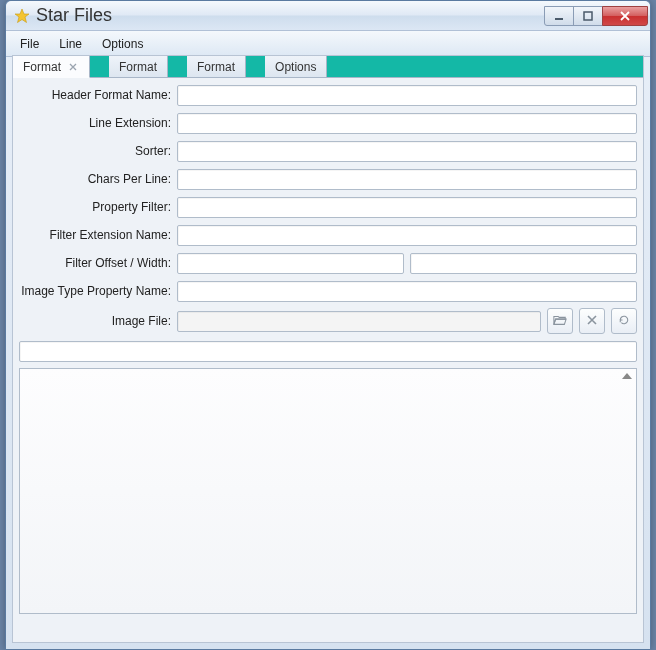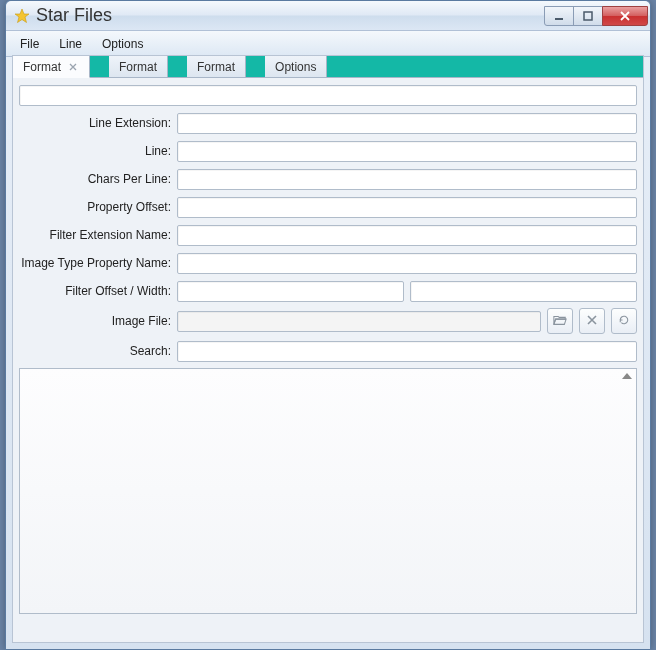--- a/index.html
+++ b/index.html
@@ -222,73 +222,74 @@
       </div>
       <div class="tab">
         <span>Options</span>
       </div>
       <div class="tab tabs-rest"></div>
     </div>
 
     <div class="form-area">
 
       <div class="row">
+        <div class="label">Header Format Name:</div>
         <div class="field">
             <input type="text" value="" style="">
           </div>
       </div>
 
       <div class="row">
         <div class="label">Line Extension:</div>
         <div class="field">
             <input type="text" value="" style="">
           </div>
       </div>
 
       <div class="row">
-        <div class="label">Line:</div>
+        <div class="label">Sorter:</div>
         <div class="field">
             <input type="text" value="" style="">
           </div>
       </div>
 
       <div class="row">
         <div class="label">Chars Per Line:</div>
         <div class="field">
             <input type="text" value="" style="">
           </div>
       </div>
 
       <div class="row">
-        <div class="label">Property Offset:</div>
+        <div class="label">Property Filter:</div>
         <div class="field">
             <input type="text" value="" style="">
           </div>
       </div>
 
       <div class="row">
         <div class="label">Filter Extension Name:</div>
-        <div class="field">
-            <input type="text" value="" style="">
-          </div>
-      </div>
-
-      <div class="row">
-        <div class="label">Image Type Property Name:</div>
         <div class="field">
             <input type="text" value="" style="">
           </div>
       </div>
 
       <div class="row">
         <div class="label">Filter Offset / Width:</div>
         <div class="field">
           <input type="text" class="half" value="" style="">
           <input type="text" class="half" value="" style="">
         </div>
+      </div>
+
+      <div class="row">
+        <div class="label">Image Type Property Name:</div>
+        <div class="field">
+            <input type="text" value="" style="">
+          </div>
       </div>
 
 
       <div class="row file-row">
         <div class="label">Image File:</div>
         <div class="field">
           <input type="text" class="file-path" readonly="" value="" style="">
           <div class="icon-btn">
             <span>
               <svg width="14" height="14" viewBox="0 0 16 16">
@@ -309,21 +310,20 @@
               <svg width="12" height="12" viewBox="0 0 16 16">
                   <path d="M3,8 a5,5 0 1 1 1.5,3.5" fill="none" stroke="#8a949e" stroke-width="1.4"></path>
                   <path d="M3,11 l0,-3 l3,0" fill="none" stroke="#8a949e" stroke-width="1.4"></path>
                 </svg>
             </span>
           </div>
         </div>
       </div>
 
       <div class="row">
-        <div class="label">Search:</div>
         <div class="field">
             <input type="text" value="" style="">
           </div>
       </div>
 
     </div>
 
     <div class="results">
       <div class="scroll-affordance"></div>
     </div>

